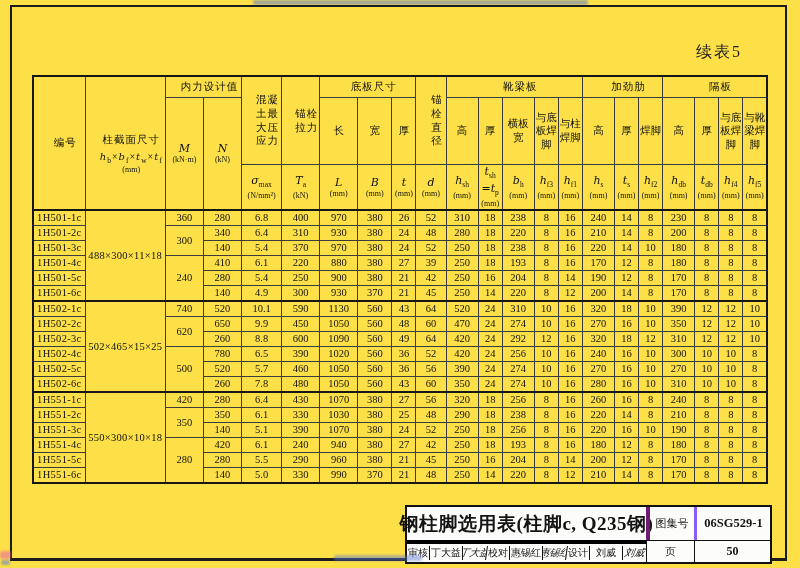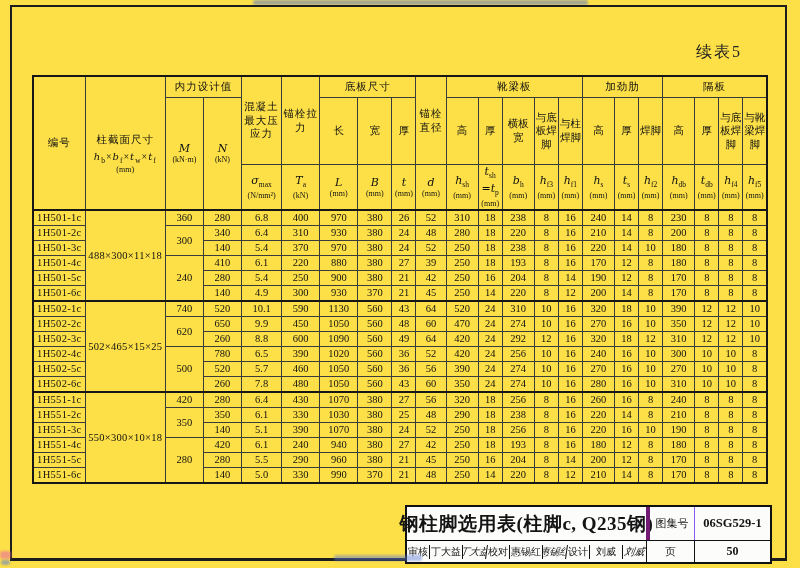--- a/index.html
+++ b/index.html
@@ -13,21 +13,21 @@
   .wm-bottom{left:334px;top:555px;width:88px;height:6px;background:#5a79d6;opacity:.45;filter:blur(1.2px);}
   .wm-pink{left:0;top:551px;width:11px;height:8px;background:#e86ba0;opacity:.6;filter:blur(1px);}
   .wm-blue{left:1px;top:560px;width:9px;height:5px;background:#5a79d6;opacity:.55;filter:blur(1px);}
   #contlabel{position:absolute;right:58px;top:42px;font-size:16px;letter-spacing:2px;color:#222;}
   
   #seltable{position:absolute;left:32px;top:75px;width:736px;border-collapse:collapse;
             table-layout:fixed;border:2px solid #161616;}
   #seltable th,#seltable td{border:1px solid #3b3b3b;text-align:center;vertical-align:middle;
             padding:0;overflow:hidden;font-weight:normal;}
   #seltable thead th{font-size:10.5px;line-height:1.3;color:#111;}
-  #seltable thead tr:nth-child(1) th{height:20px;letter-spacing:1px;}
+  #seltable thead tr:nth-child(1) th{height:20px;letter-spacing:1px;padding-left:12px;}
   #seltable thead tr:nth-child(2) th{height:66px;}
   #seltable thead tr:nth-child(3) th{height:44px;}
   #seltable thead tr:last-child th{border-bottom:2px solid #161616;}
   #seltable td{height:14px;line-height:14px;font-size:10.5px;color:#101010;}
   #seltable tr.gstart td{border-top-width:2px;border-top-color:#161616;}
   .wrap1{word-break:break-all;padding:0 7px;line-height:12px;}
   .wrap2{word-break:break-all;padding:0 7px;letter-spacing:2px;line-height:13px;}
   .sec .fsym{font-size:10px;margin-top:3px;}
   .sec div:first-child{letter-spacing:1px;margin-top:22px;}
   .sym{font-size:11px;line-height:12px;}
@@ -37,22 +37,22 @@
   .unit{font-size:8px;line-height:10px;letter-spacing:0;}
   .idcell{letter-spacing:.3px;}
   .seccell{font-size:10.5px;letter-spacing:.3px;}
   
   #titleblock{position:absolute;left:405px;top:505px;width:363px;height:55px;
               border:2px solid #111;box-sizing:content-box;background:#fcfcfb;
               display:grid;grid-template-columns:239px 48px 76px;grid-template-rows:33px 22px;}
   #titleblock>div{display:flex;align-items:center;justify-content:center;box-sizing:border-box;}
   .tb-title{font-size:19px;font-weight:bold;letter-spacing:.5px;white-space:nowrap;}
   .tb-atlas-label{border-left:4px solid #701a75;font-size:11px;}
-  .tb-atlas-no{border-left:1px solid #8b5cf6;font-size:12.5px;font-weight:bold;}
-  .tb-sign-strip{border-top:1px solid #000000;display:flex;align-items:stretch;}
+  .tb-atlas-no{border-left:3px solid #8b5cf6;font-size:12.5px;font-weight:bold;}
+  .tb-sign-strip{border-top:4px solid #000000;display:flex;align-items:stretch;}
   .tb-sign-strip span{display:flex;align-items:center;justify-content:center;
       border-right:1px solid #111;box-sizing:border-box;font-size:10px;overflow:hidden;white-space:nowrap;}
   .sl{width:23px;}
   .sn{width:33px;}
   .sg{flex:1;font-style:italic;font-size:11px;transform:skewX(-8deg);color:#222;}
   .tb-page-label{border-left:1px solid #111;border-top:1px solid #111;font-size:10.5px;}
   .tb-page-no{border-left:1px solid #111;border-top:1px solid #111;font-size:12px;font-weight:bold;}
 </style>
 </head>
 <body>

